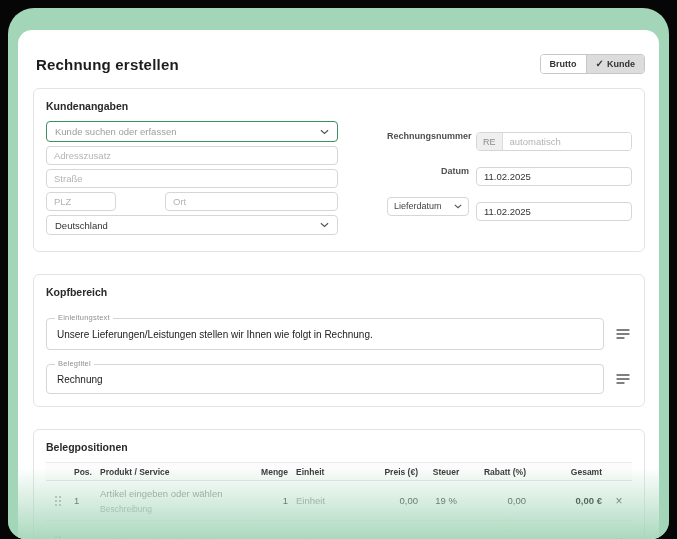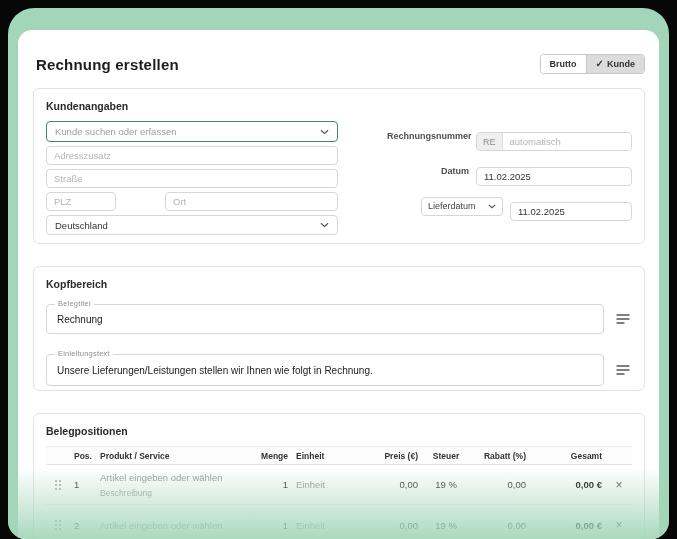--- a/index.html
+++ b/index.html
@@ -28,21 +28,21 @@
   
   .card-header { display:flex; justify-content:space-between; align-items:center; padding:24px 0 14px 3px; }
   .title { margin:0; font-size:15px; font-weight:700; color:#1d1d1d; letter-spacing:.2px; }
   .toggle { display:flex; border:1px solid #c7c7c7; border-radius:4px; overflow:hidden; height:20px; background:#fff; }
   .tbtn { font-family:inherit; font-size:9px; font-weight:700; color:#333; background:#fff; border:none; padding:0 9px; display:flex; align-items:center; gap:3px; cursor:pointer; }
   .tbtn + .tbtn { border-left:1px solid #c7c7c7; }
   .tbtn.active { background:#dcdcdc; }
   .check { font-size:10px; line-height:1; }
 
   
-  .box { border:1px solid #e3e3e3; border-radius:6px; padding:11px 12px 4px; margin-bottom:22px; background:#fff; }
+  .box { border:1px solid #e3e3e3; border-radius:6px; padding:11px 12px 12px; margin-bottom:22px; background:#fff; }
   .box-title { margin:0 0 9px 0; font-size:10.5px; font-weight:700; color:#2a2a2a; }
 
   .cols { display:flex; }
   .col-left { width:292px; flex:none; }
   .col-right { margin-left:auto; width:245px; flex:none; }
 
   .field { margin-bottom:4px; }
   .inp {
     display:block; width:100%; height:19px;
     border:1px solid #d6d6d6; border-radius:4px;
@@ -65,21 +65,21 @@
   .frow { display:flex; align-items:center; margin-bottom:5px; }
   .frow:last-child { margin-bottom:0; }
   .flabel { width:82px; flex:none; text-align:right; font-size:9px; font-weight:700; color:#4f4f4f; margin-right:7px; white-space:nowrap; }
   .fctrl { flex:1;margin-top:11px; }
   .inp-group { display:flex; align-items:stretch; height:19px; border:1px solid #d6d6d6; border-radius:4px; overflow:hidden; background:#fff; }
   .prefix { background:#efefef; color:#8a8a8a; font-size:9px; display:flex; align-items:center; padding:0 6px; border-right:1px solid #ddd; }
   .ginp { flex:1; border:none; outline:none; font-family:inherit; font-size:9.5px; color:#333; padding:0 7px; min-width:0; }
   .ginp::placeholder { color:#b4b4b4; }
   .mini-sel { width:82px; flex:none; height:19px; border:1px solid #d6d6d6; border-radius:4px; background:#fff;
               display:flex; align-items:center; justify-content:space-between; padding:0 6px; margin-right:7px;
-              font-size:9px; color:#444; cursor:pointer; white-space:nowrap;margin-left:34px; }
+              font-size:9px; color:#444; cursor:pointer; white-space:nowrap; }
 
   
   .frow2 { display:flex; align-items:center; margin-top:14px; }
   .frow2.second { margin-top:20px; }
   .fset { position:relative; flex:1; height:30px; border:1px solid #d6d6d6; border-radius:4px;
           display:flex; align-items:center; padding:0 10px; background:#fff; cursor:text; }
   .fset.tall { height:32px; }
   .flabel2 { position:absolute; top:-6px; left:8px; background:#fff; padding:0 3px; font-size:7.5px; color:#909090; letter-spacing:.2px; }
   .fset .fval { font-size:10px; color:#222; }
   .licon { flex:none; margin-left:10px; width:18px; height:16px; background:none; border:none; padding:0;
@@ -174,39 +174,39 @@
                   </svg>
               </div>
               <input class="inp fctrl" value="11.02.2025" style="">
             </div>
           </div>
         </div>
       </section>
 
       <section class="box">
         <h2 class="box-title">Kopfbereich</h2>
-        <div class="frow2">
-          <div class="fset">
-            <span class="flabel2">Belegtitel</span>
-            <span class="fval">Rechnung</span>
+        <div class="frow2 second">
+          <div class="fset tall">
+            <span class="flabel2">Einleitungstext</span>
+            <span class="fval">Unsere Lieferungen/Leistungen stellen wir Ihnen wie folgt in Rechnung.</span>
           </div>
           <button class="licon">
             <svg width="14" height="12" viewBox="0 0 14 12">
                 <g stroke="#555" stroke-width="1.3" stroke-linecap="round">
                   <line x1="1" y1="2" x2="13" y2="2"></line>
                   <line x1="1" y1="6" x2="13" y2="6"></line>
                   <line x1="1" y1="10" x2="8" y2="10"></line>
                 </g>
               </svg>
           </button>
         </div>
-        <div class="frow2 second">
-          <div class="fset tall">
-            <span class="flabel2">Einleitungstext</span>
-            <span class="fval">Unsere Lieferungen/Leistungen stellen wir Ihnen wie folgt in Rechnung.</span>
+        <div class="frow2">
+          <div class="fset">
+            <span class="flabel2">Belegtitel</span>
+            <span class="fval">Rechnung</span>
           </div>
           <button class="licon">
             <svg width="14" height="12" viewBox="0 0 14 12">
                 <g stroke="#555" stroke-width="1.3" stroke-linecap="round">
                   <line x1="1" y1="2" x2="13" y2="2"></line>
                   <line x1="1" y1="6" x2="13" y2="6"></line>
                   <line x1="1" y1="10" x2="8" y2="10"></line>
                 </g>
               </svg>
           </button>

